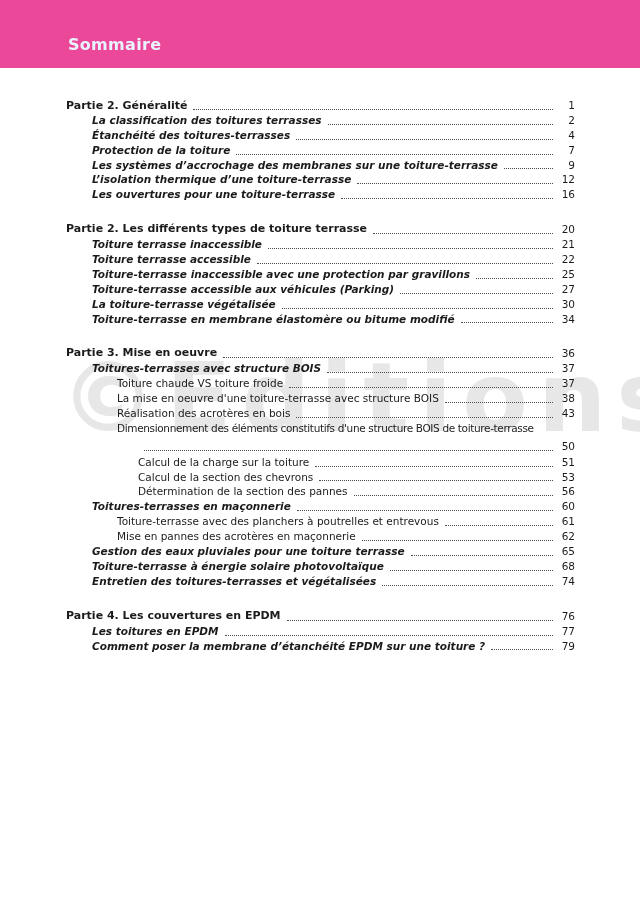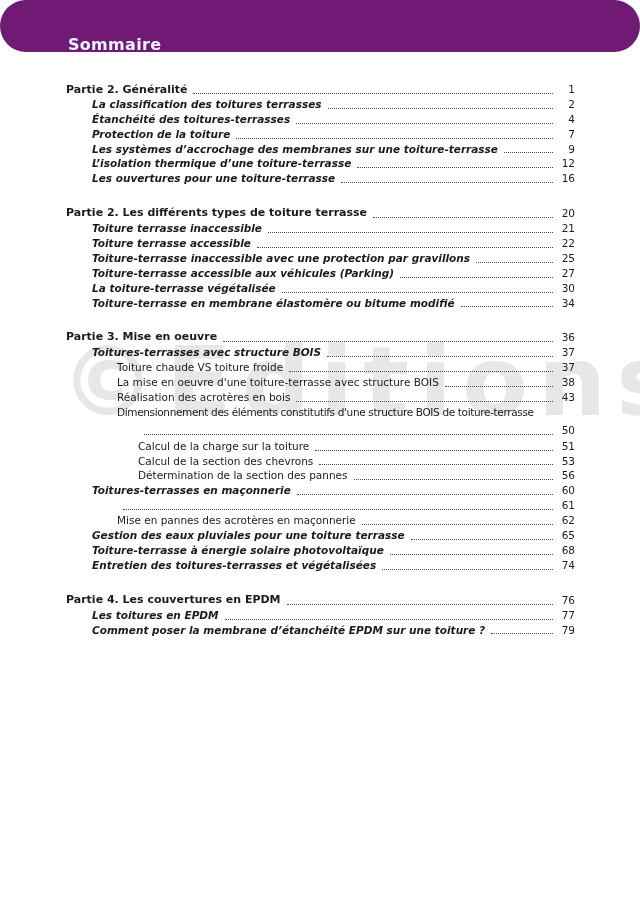--- a/index.html
+++ b/index.html
@@ -4,24 +4,23 @@
 <style>
   html,body { margin:0; padding:0; }
   body {
     width:640px; height:898px;
     background:#ffffff;
     font-family:"DejaVu Sans", "Liberation Sans", sans-serif;
     color:#1b1b1b;
     overflow:hidden;
   }
   .band {
-    height:52px;
-    background:#701a75;
+    height:68px;
+    background:#ec4899;
     position:relative;
-    border-radius:30px;
   }
   .band h1 {
     position:absolute; left:68px; top:35px;
     margin:0;
     font-size:16px; font-weight:bold;
     color:#e9f3fd;
     letter-spacing:.3px;
   }
   .content {
     position:relative;
@@ -196,20 +195,21 @@
     <span class="label">Détermination de la section des pannes</span>
     <span class="leader"></span>
     <span class="pagenum">56</span>
   </div>
         <div class="row lvl2">
     <span class="label">Toitures-terrasses en maçonnerie</span>
     <span class="leader"></span>
     <span class="pagenum">60</span>
   </div>
         <div class="row lvl3">
+    <span class="label">Toiture-terrasse avec des planchers à poutrelles et entrevous</span>
     <span class="leader"></span>
     <span class="pagenum">61</span>
   </div>
         <div class="row lvl3">
     <span class="label">Mise en pannes des acrotères en maçonnerie</span>
     <span class="leader"></span>
     <span class="pagenum">62</span>
   </div>
         <div class="row lvl2">
     <span class="label">Gestion des eaux pluviales pour une toiture terrasse</span>

